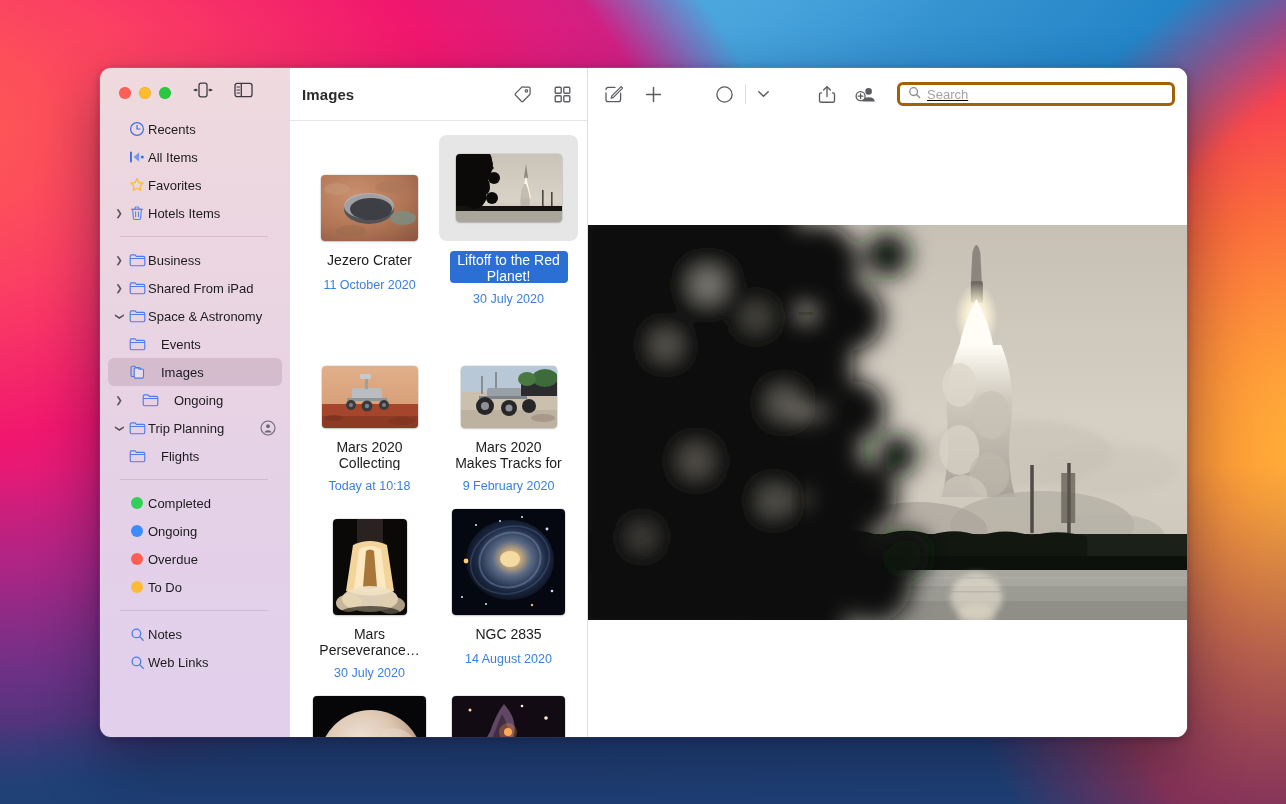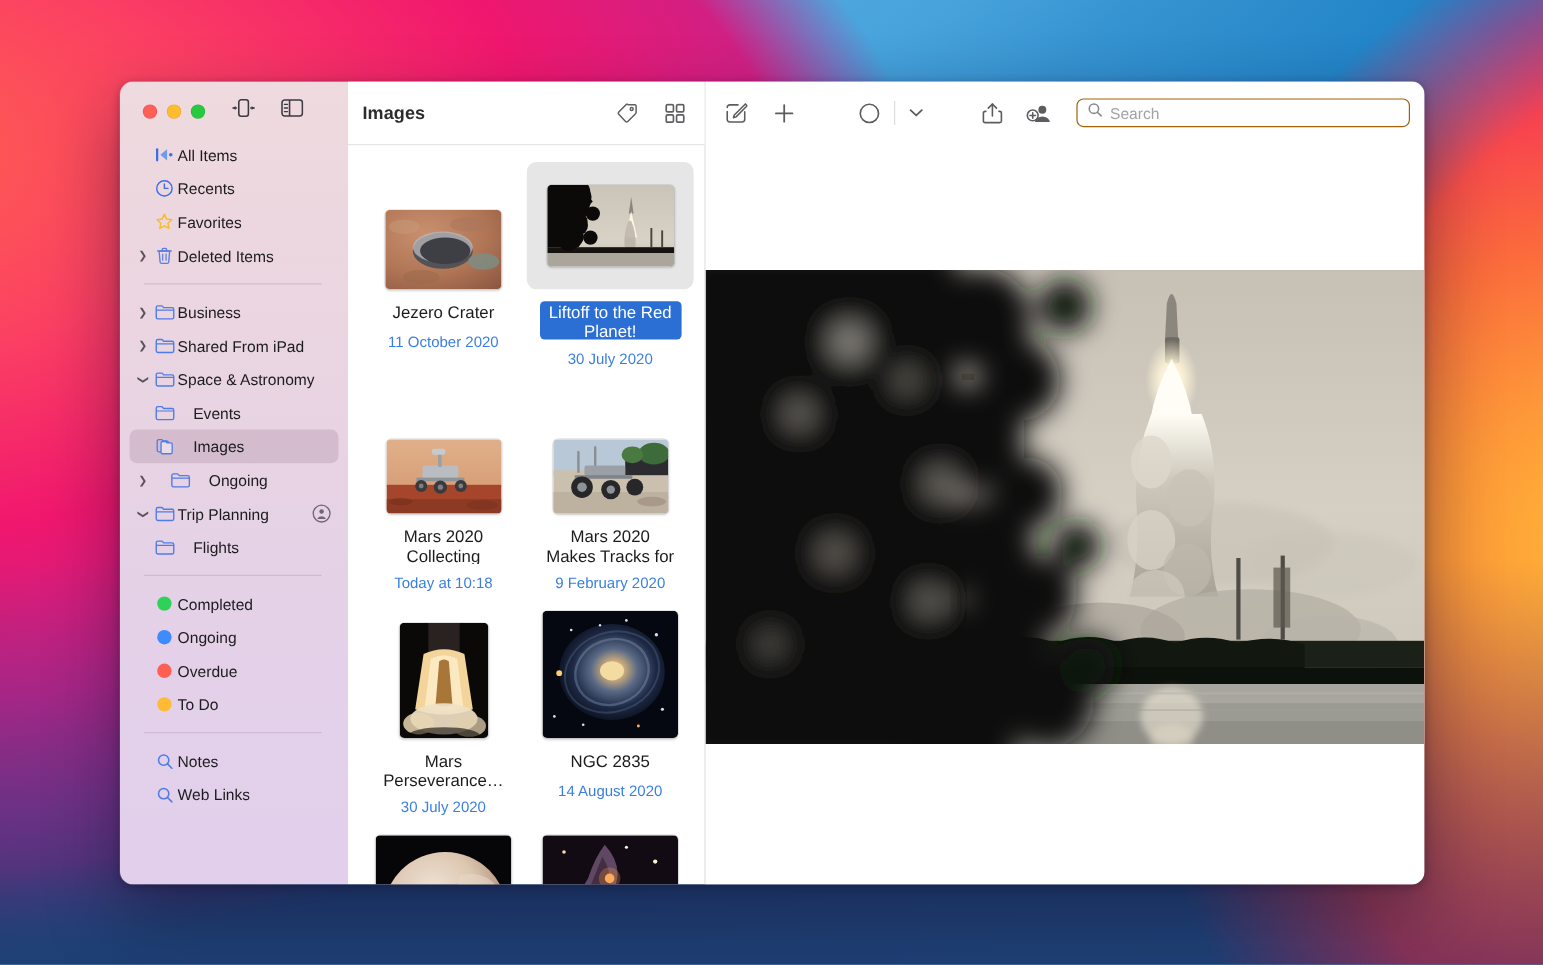--- a/index.html
+++ b/index.html
@@ -128,22 +128,22 @@
   }
   #detailhdr {
     height: 53px; flex: 0 0 53px; display: flex; align-items: center; padding: 0 12px 0 16px;
     background: #fff; border-bottom: 1px solid transparent;
   }
   #detailhdr .ti { display: flex; align-items: center; justify-content: center; }
   .gap-a { width: 21px; }
   .vdiv { width: 1px; height: 20px; background: #dcdcde; margin: 0 11px; }
   #search {
     flex: 1; height: 24px; max-width: 280px; margin-left: 20px; border-radius: 6px;
-    border: 1px solid #a16207; background: #fff; display: flex; align-items: center;
-    padding: 0 8px; gap: 6px;
+    border: 3px solid #a16207; background: #fff; display: flex; align-items: center;
+    padding: 0 8px; gap: 6px; text-decoration: underline;
   }
   #search input {
     border: 0; outline: 0; font-size: 13px; color: #1c1c1e; background: transparent;
     width: 100%; font-family: "Liberation Sans", sans-serif;
   }
   #search input::placeholder { color: #a3a3a7; }
 
   #preview { flex: 1; position: relative; background: #fff; overflow: hidden; }
   #previewimg {
     position: absolute; left: 0; right: 0; top: 104px; height: 395px; overflow: hidden;
@@ -187,38 +187,38 @@
             <line x1="3" y1="11" x2="5.6" y2="11" stroke="#3d3a42" stroke-width="1.1" stroke-linecap="round"></line>
           </svg>
         </span>
       </div>
 
       <div class="side-list">
 
         <div class="row">
           <span class="disc"></span>
           <span class="ico">
+            <svg width="16" height="16" viewBox="0 0 16 16">
+              <circle cx="8" cy="8" r="6.4" fill="none" stroke="#3e6fe0" stroke-width="1.2"></circle>
+              <path d="M8 4.4 V8 H11" fill="none" stroke="#3e6fe0" stroke-width="1.2" stroke-linecap="round"></path>
+            </svg>
+          </span>
+          <span class="lbl">Recents</span>
+        </div>
+
+        <div class="row">
+          <span class="disc"></span>
+          <span class="ico">
             <svg width="16" height="14" viewBox="0 0 16 14">
               <rect x="1" y="1.5" width="1.9" height="11" rx="0.9" fill="#3e6fe0"></rect>
               <path d="M10.2 2.3 L4.6 7 L10.2 11.7 Z" fill="#6f9af0"></path>
               <circle cx="13.3" cy="7" r="1.5" fill="#3e6fe0"></circle>
             </svg>
           </span>
           <span class="lbl">All Items</span>
-        </div>
-
-        <div class="row">
-          <span class="disc"></span>
-          <span class="ico">
-            <svg width="16" height="16" viewBox="0 0 16 16">
-              <circle cx="8" cy="8" r="6.4" fill="none" stroke="#3e6fe0" stroke-width="1.2"></circle>
-              <path d="M8 4.4 V8 H11" fill="none" stroke="#3e6fe0" stroke-width="1.2" stroke-linecap="round"></path>
-            </svg>
-          </span>
-          <span class="lbl">Recents</span>
         </div>
 
         <div class="row">
           <span class="disc"></span>
           <span class="ico">
             <svg width="16" height="16" viewBox="0 0 16 16">
               <path d="M8 1.6 L9.85 5.55 L14.1 6.1 L11 9.1 L11.8 13.3 L8 11.3 L4.2 13.3 L5 9.1 L1.9 6.1 L6.15 5.55 Z" fill="none" stroke="#f5bc2e" stroke-width="1.25" stroke-linejoin="round"></path>
             </svg>
           </span>
           <span class="lbl">Favorites</span>
@@ -227,21 +227,21 @@
         <div class="row">
           <span class="disc chev">❯</span>
           <span class="ico">
             <svg width="16" height="16" viewBox="0 0 16 16">
               <path d="M3.6 4.2 h8.8 l-0.8 9.1 a1.3 1.3 0 0 1 -1.3 1.2 H5.7 a1.3 1.3 0 0 1 -1.3 -1.2 Z" fill="none" stroke="#5b7fe8" stroke-width="1.15"></path>
               <path d="M2.3 4.2 H13.7" stroke="#5b7fe8" stroke-width="1.15" stroke-linecap="round"></path>
               <path d="M6.2 4.1 V2.9 a0.9 0.9 0 0 1 0.9 -0.9 h1.8 a0.9 0.9 0 0 1 0.9 0.9 V4.1" fill="none" stroke="#5b7fe8" stroke-width="1.15"></path>
               <path d="M6.6 6.7 V11.8 M9.4 6.7 V11.8" stroke="#5b7fe8" stroke-width="1.05" stroke-linecap="round"></path>
             </svg>
           </span>
-          <span class="lbl">Deleted Items</span>
+          <span class="lbl">Hotels Items</span>
         </div>
 
         <div class="sep"></div>
 
         <div class="row">
           <span class="disc chev">❯</span>
           <span class="ico">
             <svg width="17" height="14" viewBox="0 0 17 14">
               <path d="M1.2 3.3 a1.4 1.4 0 0 1 1.4 -1.4 h3.4 l1.4 1.5 h7 a1.4 1.4 0 0 1 1.4 1.4 v6.5 a1.4 1.4 0 0 1 -1.4 1.4 H2.6 a1.4 1.4 0 0 1 -1.4 -1.4 Z" fill="none" stroke="#4e7ce8" stroke-width="1.15"></path>
               <path d="M1.3 5.5 H15.7" stroke="#4e7ce8" stroke-width="1.0"></path>

